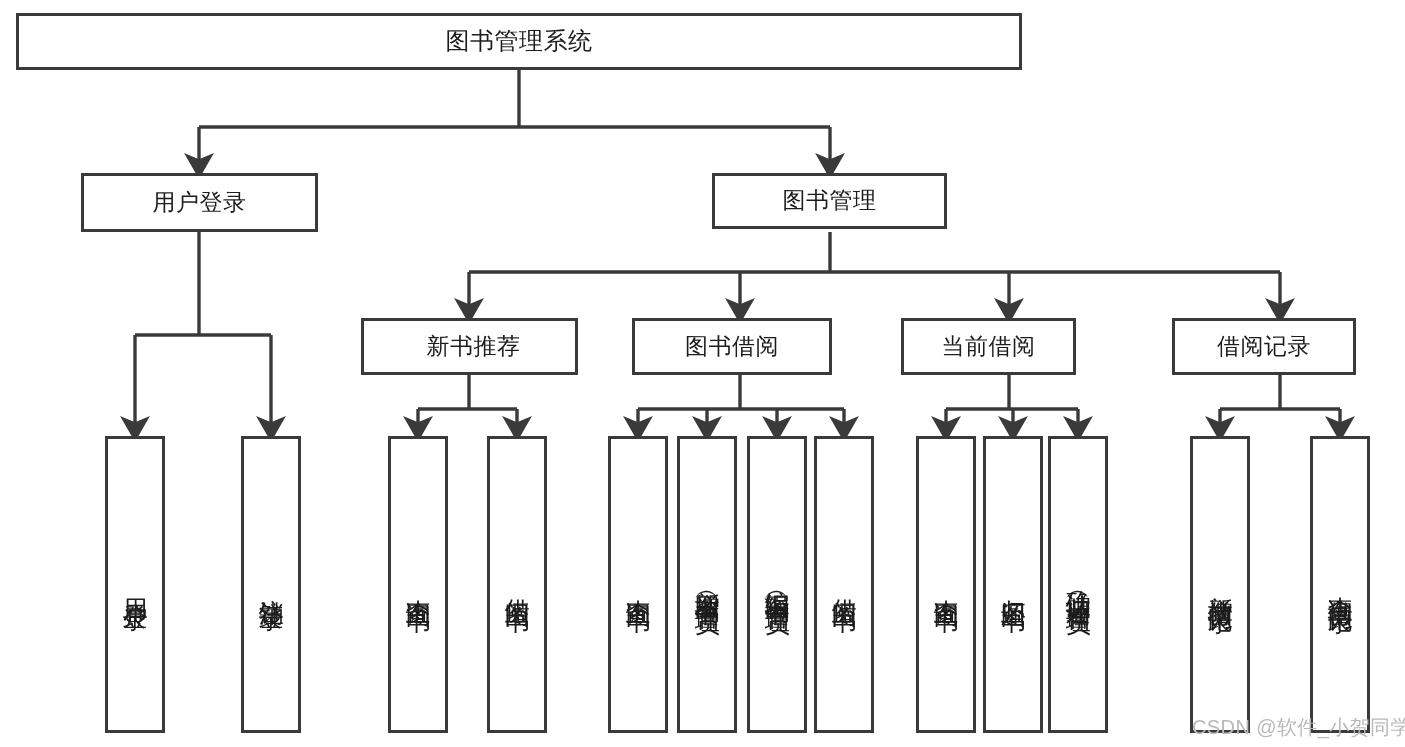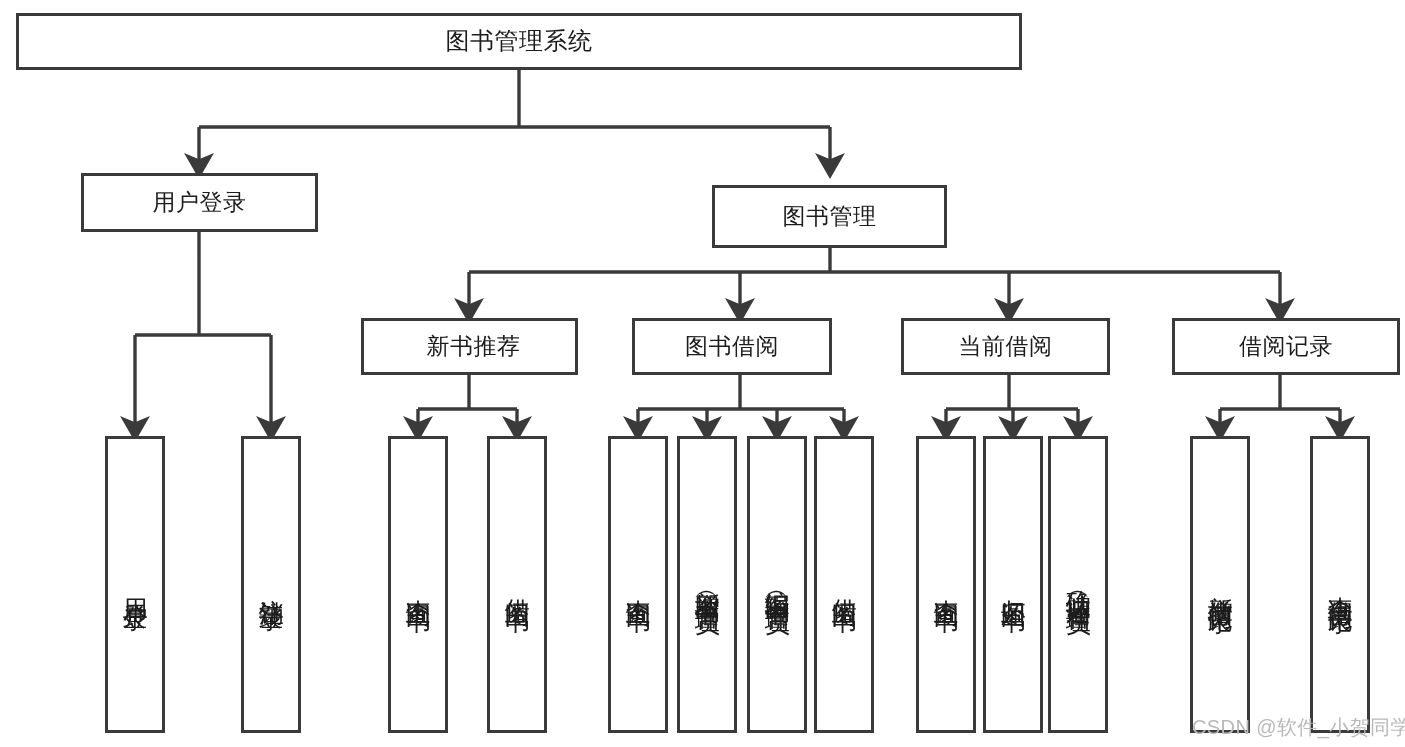--- a/index.html
+++ b/index.html
@@ -126,34 +126,34 @@
     </g>
   </svg>
 
   <div class="node horiz root" style="left:16px; top:13px; width:1006px; height:57px;">
     <span class="node-label">图书管理系统</span>
   </div>
 
   <div class="node horiz" style="left:81px; top:173px; width:237px; height:59px;">
     <span class="node-label">用户登录</span>
   </div>
-  <div class="node horiz" style="left:712px; top:173px; width:235px; height:63px;margin-top:12px;">
+  <div class="node horiz" style="left:712px; top:173px; width:235px; height:56px;">
     <span class="node-label">图书管理</span>
   </div>
 
   <div class="node horiz" style="left:361px; top:318px; width:217px; height:57px;padding-left:8px;">
     <span class="node-label">新书推荐</span>
   </div>
   <div class="node horiz" style="left:632px; top:318px; width:200px; height:57px;">
     <span class="node-label">图书借阅</span>
   </div>
-  <div class="node horiz" style="left:901px; top:318px; width:209px; height:57px;">
+  <div class="node horiz" style="left:901px; top:318px; width:175px; height:57px;">
     <span class="node-label">当前借阅</span>
   </div>
-  <div class="node horiz" style="left:1172px; top:318px; width:228px; height:57px;">
+  <div class="node horiz" style="left:1172px; top:318px; width:184px; height:57px;">
     <span class="node-label">借阅记录</span>
   </div>
 
   <div class="node vert" style="left:105px; top:436px; width:60px; height:297px;">
     <span class="node-label">用户登录</span>
   </div>
   <div class="node vert" style="left:241px; top:436px; width:60px; height:297px;">
     <span class="node-label">注销登录</span>
   </div>
   <div class="node vert" style="left:388px; top:436px; width:60px; height:297px;">

